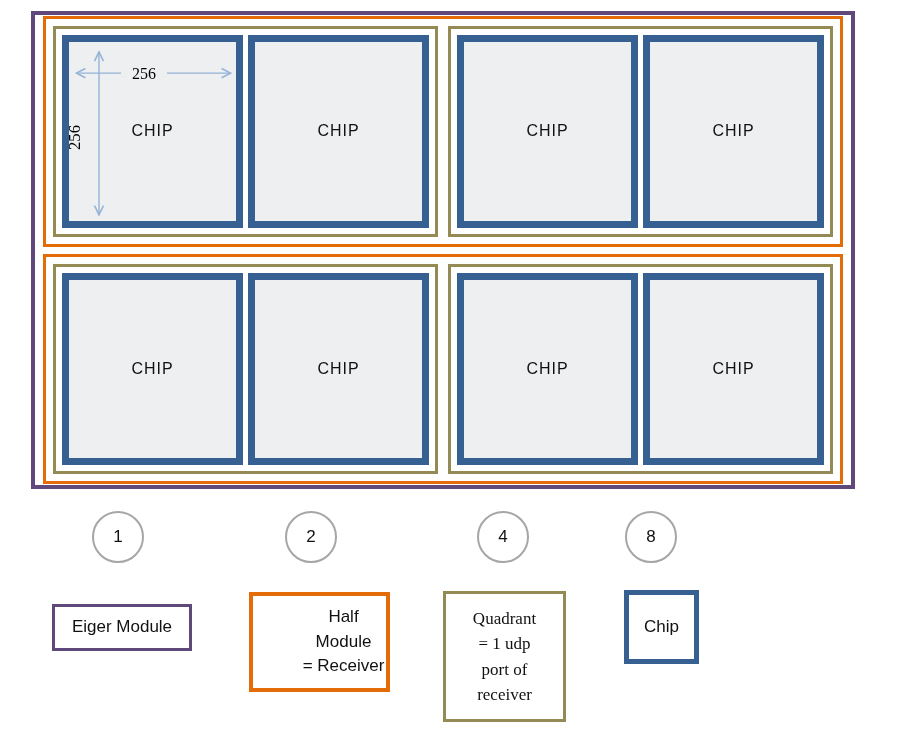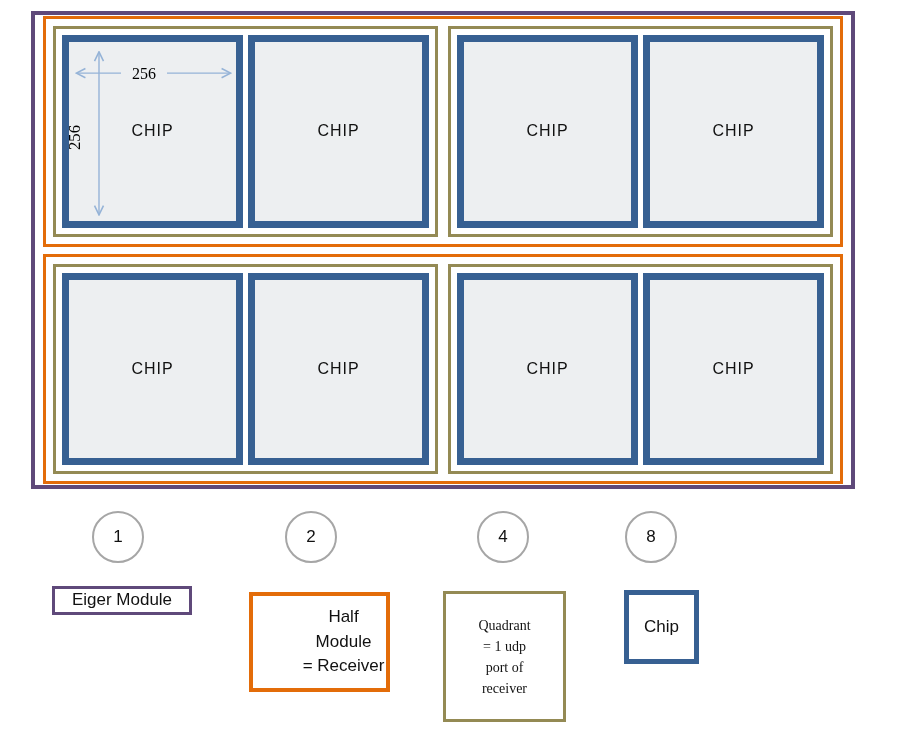--- a/index.html
+++ b/index.html
@@ -44,24 +44,24 @@
   .c-module{left:92px;top:511px;}
   .c-half{left:285px;top:511px;}
   .c-quadrant{left:477px;top:511px;}
   .c-chip{left:625px;top:511px;}
 
   .legend-box{
     position:absolute;box-sizing:border-box;background:#fff;
     display:flex;align-items:center;justify-content:center;
     text-align:center;white-space:pre-line;font-size:17px;color:#111;line-height:1.45;
   }
-  .b-module{left:52px;top:586px;width:140px;height:29px;border:3px solid var(--module,#5f497a);}
+  .b-module{left:52px;top:604px;width:140px;height:47px;border:3px solid var(--module,#5f497a);}
   .b-half{left:249px;top:592px;width:141px;height:100px;border:4px solid var(--half,#e36c09);padding-left:48px;}
   .b-quadrant{left:443px;top:591px;width:123px;height:131px;border:3px solid var(--quadrant,#948a54);
-              font-family:"Liberation Serif", serif;font-size:14px;line-height:1.5;}
+              font-family:"Liberation Serif", serif;font-size:17px;line-height:1.5;}
   .b-chip{left:624px;top:590px;width:75px;height:74px;border:5px solid var(--chip,#376092);}
 </style>
 </head>
 <body>
 
 <div class="canvas">
 
   <div class="module">
 
     <div class="half">

